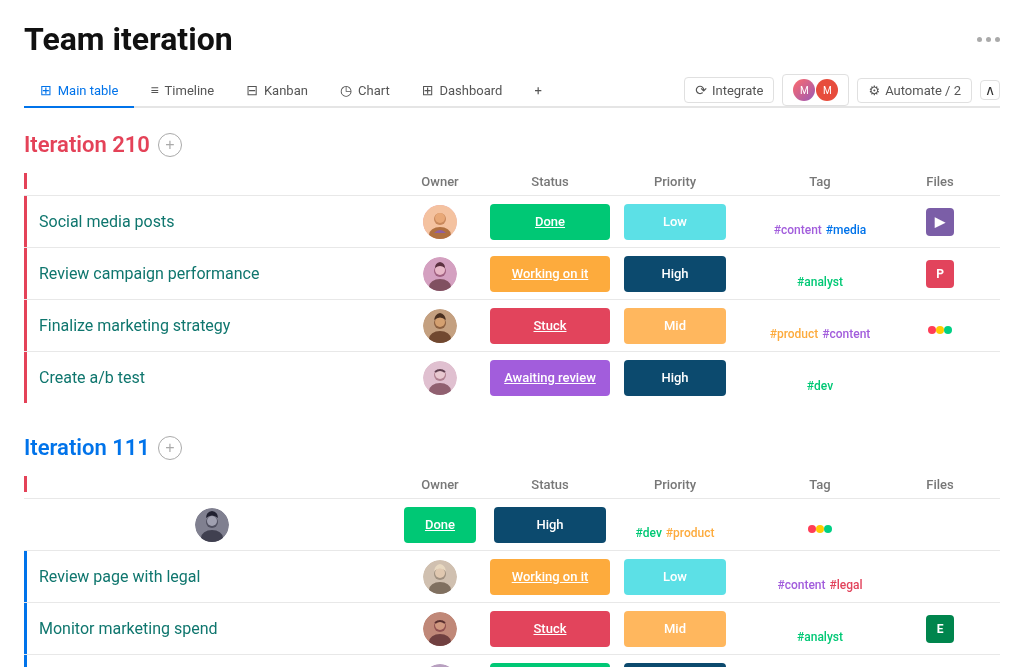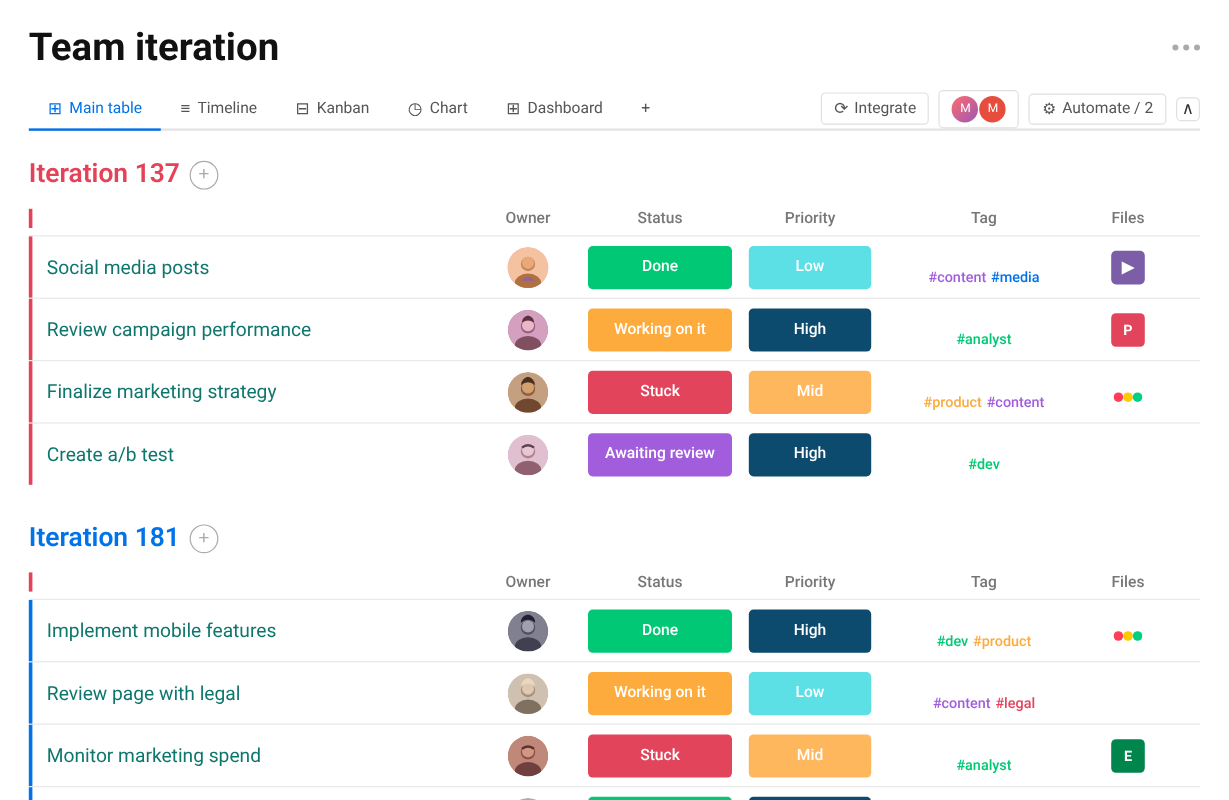--- a/index.html
+++ b/index.html
@@ -32,21 +32,21 @@
 
     .table-row { display: grid; grid-template-columns: 1fr 80px 140px 110px 180px 60px 30px; align-items: stretch; border-top: 1px solid #e8e8e8; min-height: 52px; }
 
     .col-task { display: flex; align-items: center; padding: 8px 8px 8px 0; border-left: 3px solid #e44258; padding-left: 12px; font-size: 16px; color: #0f766e; }
     .col-task.blue-border { border-left-color: #0073ea; }
 
     .col-owner { display: flex; align-items: center; justify-content: center; padding: 8px 4px; }
     .owner-avatar { width: 34px; height: 34px; border-radius: 50%; object-fit: cover; overflow: hidden; display: flex; align-items: center; justify-content: center; font-size: 16px; }
 
     .col-status { display: flex; align-items: center; justify-content: center; padding: 6px 4px; }
-    .status-badge { border-radius: 4px; padding: 6px 12px; font-size: 13px; font-weight: 500; color: #fff; text-align: center; width: 120px; display: flex; align-items: center; justify-content: center; min-height: 36px; }
+    .status-badge { border-radius: 4px; padding: 6px 12px; font-size: 13px; font-weight: 500; color: #fff; text-align: center; width: 120px; display: flex; align-items: center; justify-content: center; min-height: 36px; text-decoration: underline; }
     .status-done { background: #00c875; }
     .status-working { background: #fdab3d; }
     .status-stuck { background: #e2445c; }
     .status-awaiting { background: #a25ddc; }
 
     .col-priority { display: flex; align-items: center; justify-content: center; padding: 6px 4px; }
     .priority-badge { border-radius: 4px; padding: 6px 10px; font-size: 13px; font-weight: 500; color: #fff; text-align: center; width: 112px; display: flex; align-items: center; justify-content: center; min-height: 36px; }
     .priority-low { background: #5ce0e6; }
     .priority-high { background: #0c4a6e; }
     .priority-mid { background: #ffb75e; color: #fff; }
@@ -128,21 +128,21 @@
         <span>Automate / 2</span>
       </div>
       <div class="chevron-up">
         <span>∧</span>
       </div>
     </div>
   </div>
 
   <div class="iteration-section">
     <div class="iteration-header">
-      <h2 class="iteration-title red">Iteration 137</h2>
+      <h2 class="iteration-title red">Iteration 210</h2>
       <div class="plus-col">
         <button class="add-btn">+</button>
       </div>
     </div>
 
     <div class="table-header">
       <div class="col col-task"></div>
       <div class="col">Owner</div>
       <div class="col">Status</div>
       <div class="col">Priority</div>
@@ -265,38 +265,37 @@
       <div class="col-tag">
         <span class="tag tag-dev">#dev</span>
       </div>
       <div class="col-files"></div>
       <div class="col-add"></div>
     </div>
   </div>
 
   <div class="iteration-section">
     <div class="iteration-header">
-      <h2 class="iteration-title blue">Iteration 181</h2>
+      <h2 class="iteration-title blue">Iteration 111</h2>
       <div class="plus-col">
         <button class="add-btn">+</button>
       </div>
     </div>
 
     <div class="table-header">
       <div class="col col-task"></div>
       <div class="col">Owner</div>
       <div class="col">Status</div>
       <div class="col">Priority</div>
       <div class="col">Tag</div>
       <div class="col">Files</div>
       <div class="col"></div>
     </div>
 
     <div class="table-row">
-      <div class="col-task blue-border">Implement mobile features</div>
       <div class="col-owner">
         <div class="owner-avatar">
           <svg width="34" height="34" viewBox="0 0 34 34">
             <circle cx="17" cy="17" r="17" fill="#808090"></circle>
             <ellipse cx="17" cy="14" rx="6" ry="6" fill="#505060"></ellipse>
             <ellipse cx="17" cy="30" rx="11" ry="8" fill="#404050"></ellipse>
             <ellipse cx="17" cy="13" rx="5" ry="5" fill="#a0a0b0"></ellipse>
             <path d="M11 10 Q17 5 23 10 Q23 4 17 3 Q11 4 11 10Z" fill="#202030"></path>
           </svg>
         </div>

